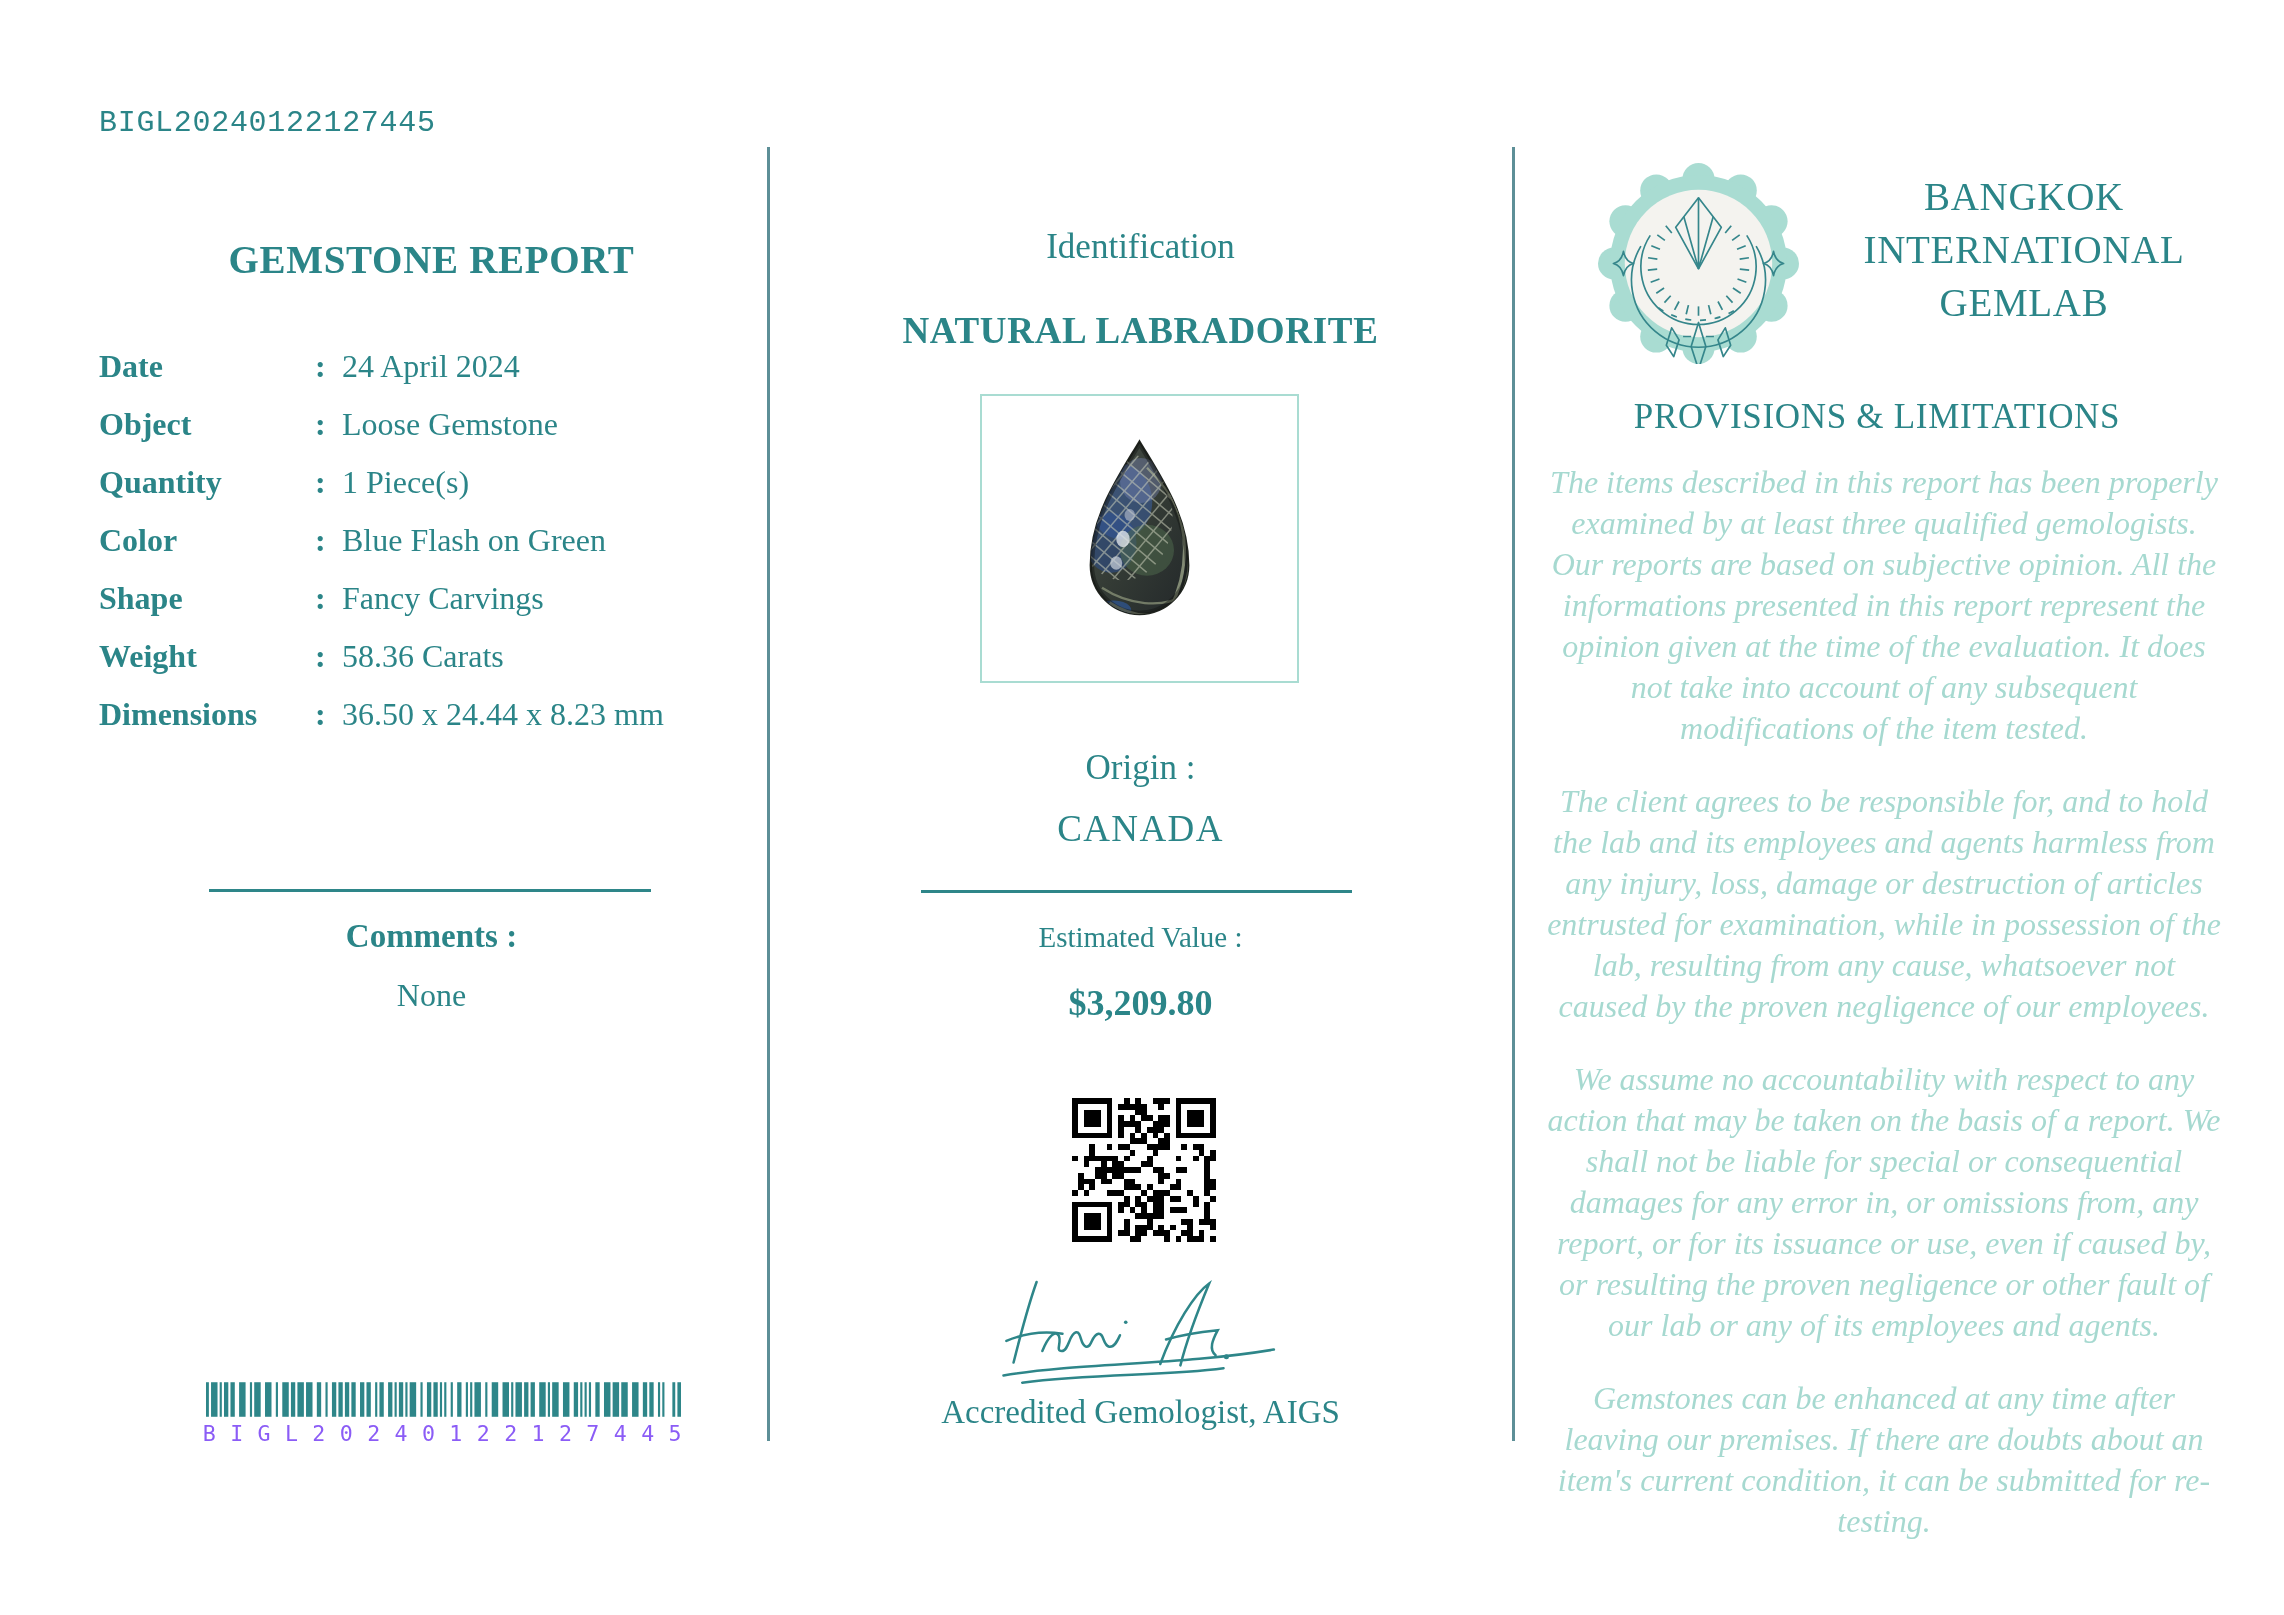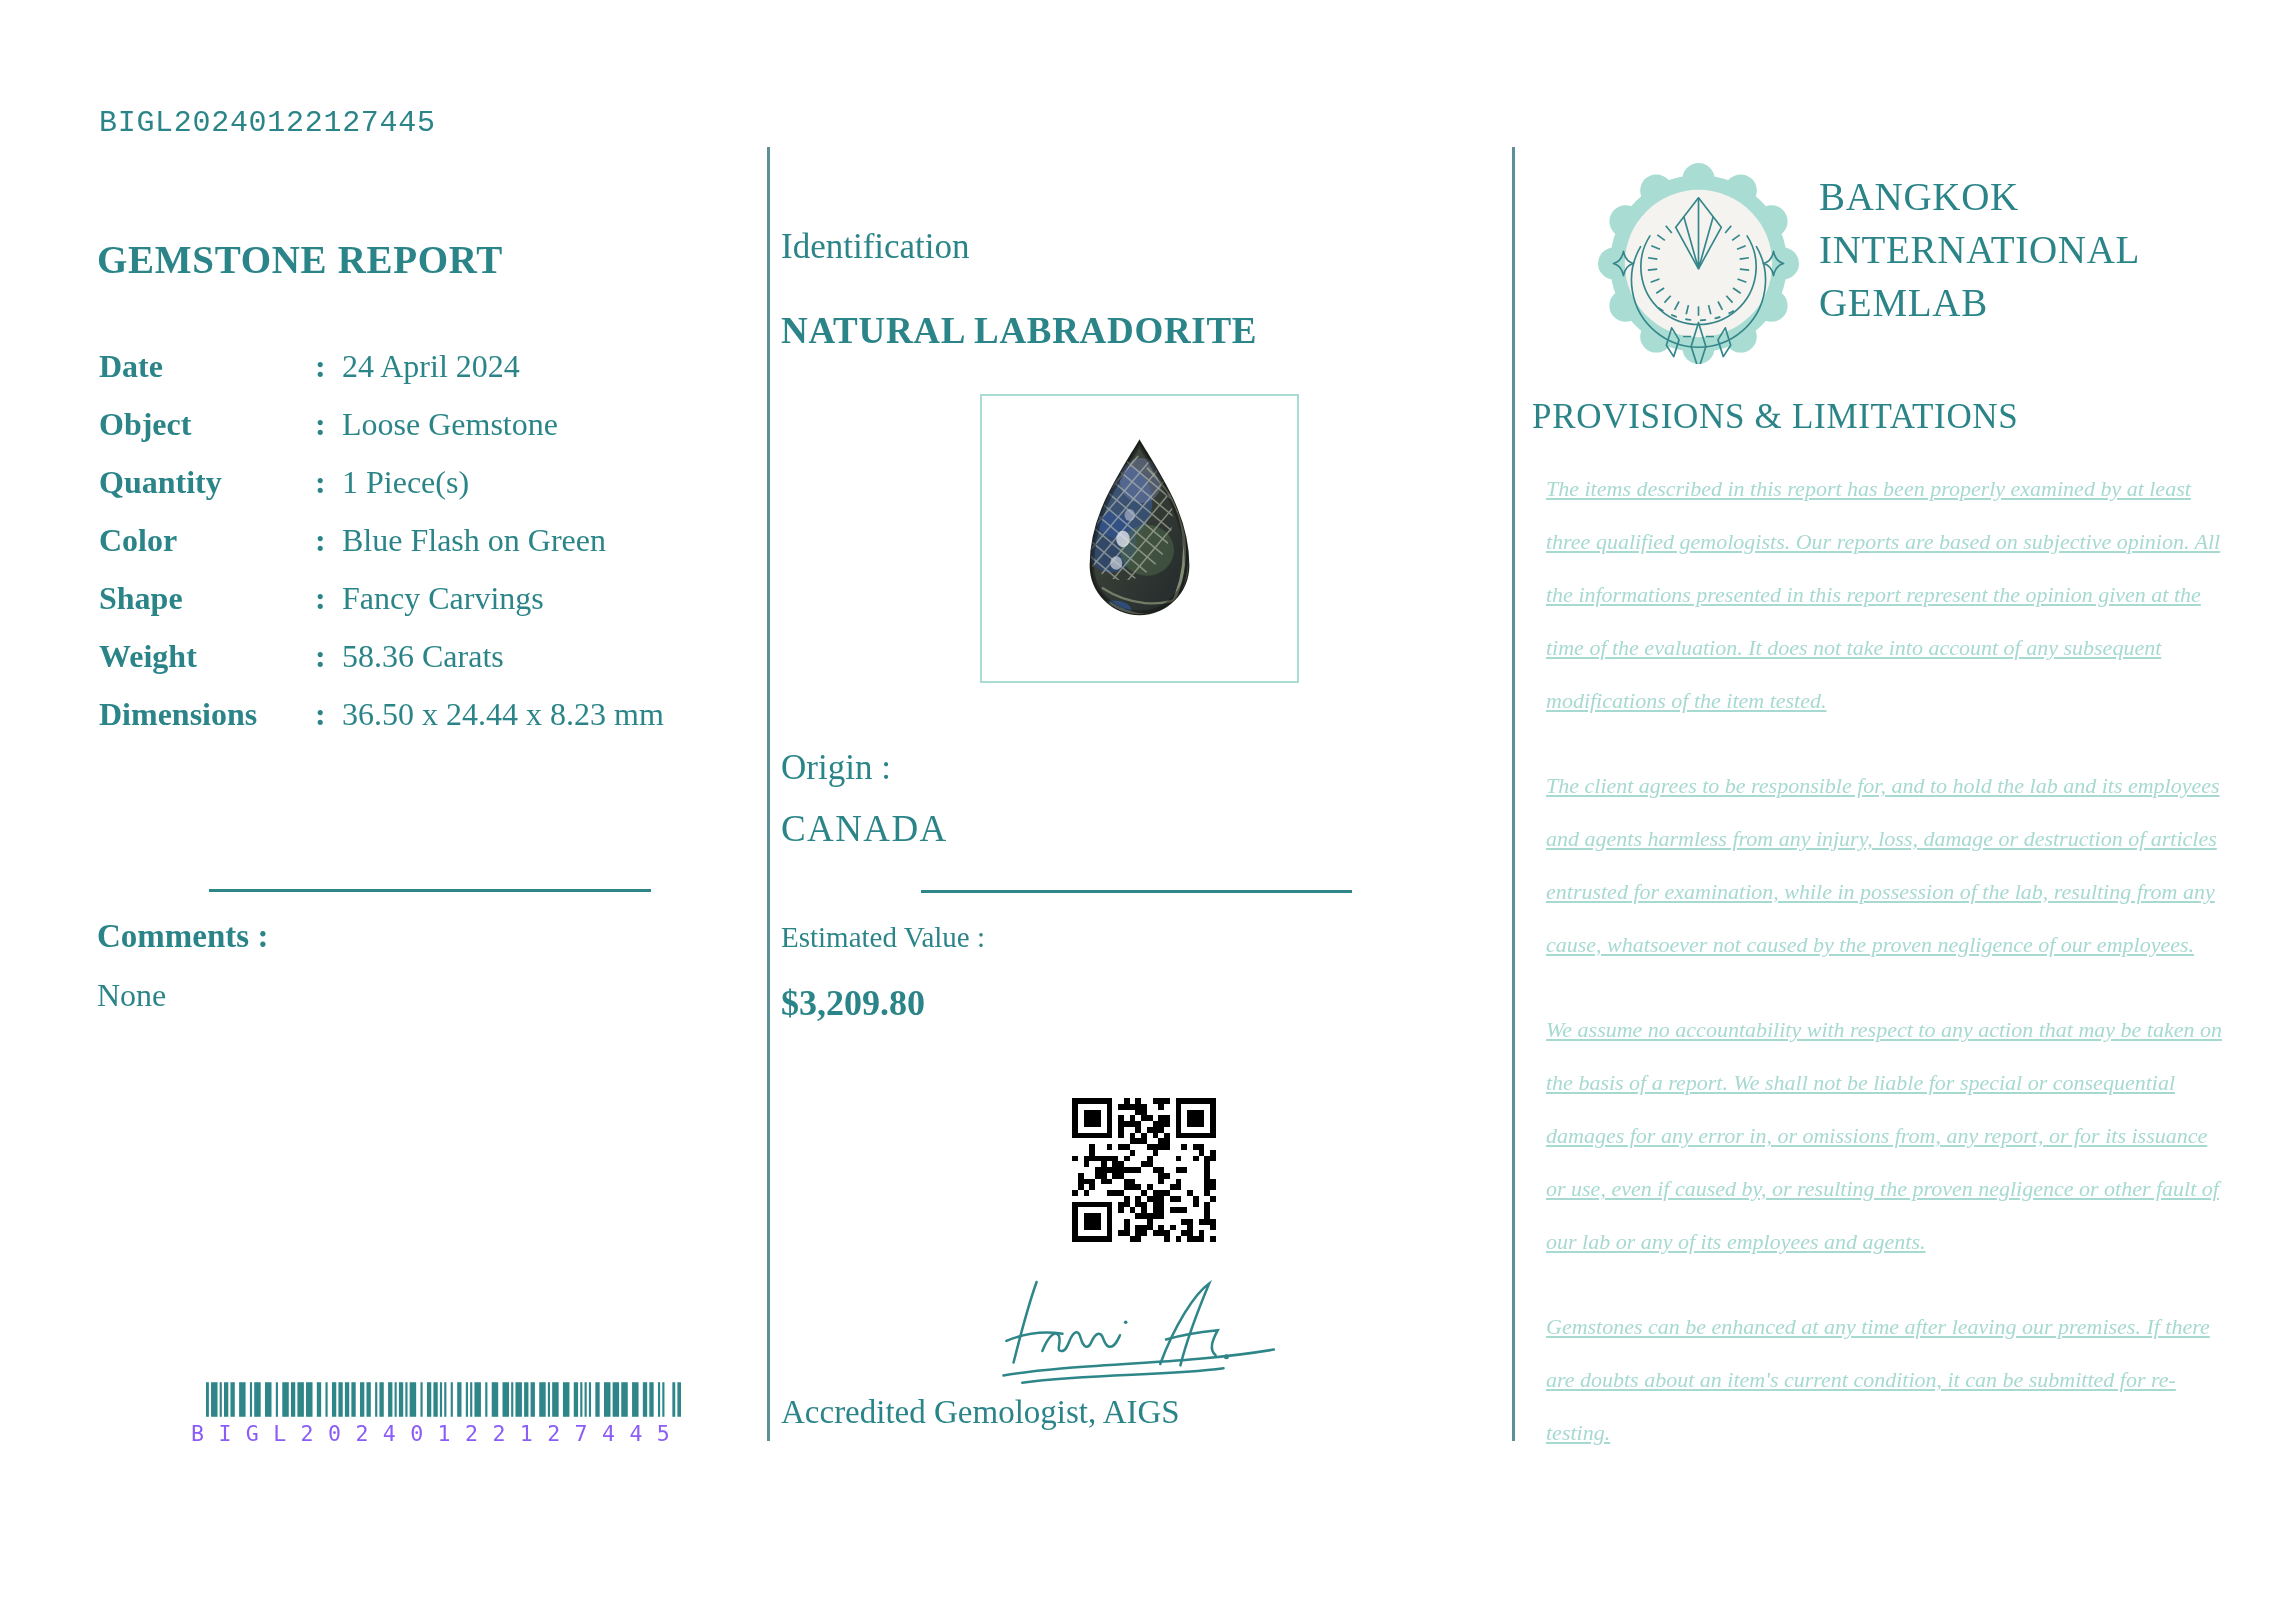--- a/index.html
+++ b/index.html
@@ -1,21 +1,21 @@
 <!DOCTYPE html>
 <html style="font-size:11.5px"><head>
 <meta charset="utf-8">
 <style>
   html,body{margin:0;padding:0;background:#e8e8e8;}
   .page{position:relative;width:2284px;height:1616px;background:#ffffff;
         font-family:"Liberation Serif","DejaVu Serif",serif;color:#2b8588;overflow:hidden;}
   .vdiv{position:absolute;top:147px;height:1294px;width:2.9px;background:#5d8f97;}
   .hline{position:absolute;height:2.9px;background:#2e8689;}
   .abs{position:absolute;}
-  .center{text-align:left;}
+  .center{text-align:center;}
   
   .report-number{left:99px;top:106px;font-size:30px;letter-spacing:0.7px;font-family:Liberation Mono, monospace;}
   .left-title{left:97px;top:220px;width:669px;font-size:39px;font-weight:bold;letter-spacing:0.7px;margin-top:17px;}
   .fields{left:99px;top:337px;width:669px;}
   .field-row{display:flex;height:58px;align-items:center;font-size:32px;}
   .field-label{width:216px;font-weight:bold;}
   .field-colon{width:27px;font-weight:bold;}
   .field-value{flex:1;}
   .comments-label{left:97px;top:918px;width:669px;font-size:33px;font-weight:bold;}
   .comments-value{left:97px;top:977px;width:669px;font-size:32px;}
@@ -32,21 +32,21 @@
   .value-label{left:781px;top:921px;width:719px;font-size:29px;}
   .value-amount{left:781px;top:982px;width:719px;font-size:36px;font-weight:bold;}
   .qr-wrap{left:1072px;top:1098px;width:144px;height:144px;}
   .signature-wrap{left:992px;top:1267px;width:302px;height:122px;}
   .accreditation{left:781px;top:1394px;width:719px;font-size:33px;}
   
   .logo-wrap{left:1598px;top:163px;width:201px;height:201px;}
   .lab-name{left:1819px;top:170px;width:410px;font-size:39px;line-height:53px;letter-spacing:0.7px;}
   .provisions-title{left:1532px;top:397px;width:690px;font-size:35px;letter-spacing:0.7px;}
   .provisions{left:1546px;top:462px;width:676px;font-style:italic;color:#a6d9d0;
-              font-size:22px;line-height:53px;text-decoration:underline;}
+              font-size:32px;line-height:41px;}
   .provisions p{margin:0 0 32px 0;}
 </style>
 </head>
 <body>
 
 <div class="page">
 
   <div class="vdiv" style="left:767px"></div>
   <div class="vdiv" style="left:1512px"></div>
 

